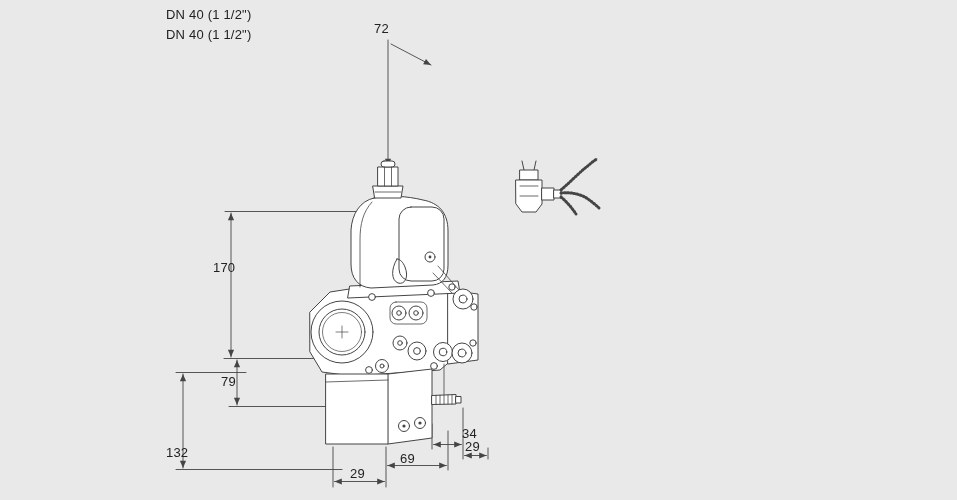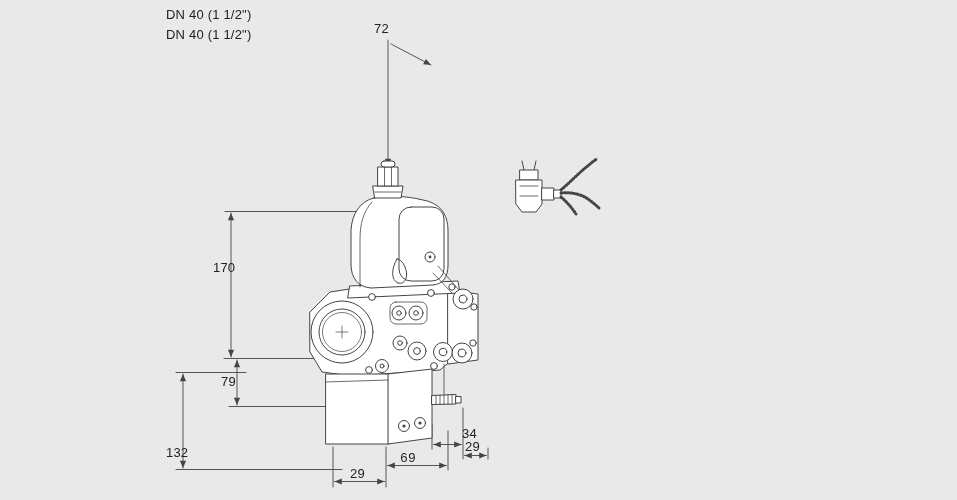--- a/index.html
+++ b/index.html
@@ -165,16 +165,16 @@
 
   <div class="lbl" style="left:166px; top:7px;">DN 40 (1 1/2")</div>
   <div class="lbl" style="left:166px; top:27px;">DN 40 (1 1/2")</div>
 
   <div class="lbl" style="left:374px; top:21px;">72</div>
   <div class="lbl" style="left:213px; top:260px;text-align:center;">170</div>
   <div class="lbl" style="left:221px; top:374px;">79</div>
   <div class="lbl" style="left:166px; top:413px;margin-top:32px;">132</div>
   <div class="lbl" style="left:446px; top:426px;margin-left:16px;">34</div>
   <div class="lbl" style="left:465px; top:439px;">29</div>
-  <div class="lbl" style="left:400px; top:451px;font-family:Liberation Mono, monospace;">69</div>
+  <div class="lbl" style="left:400px; top:451px;">69</div>
   <div class="lbl" style="left:350px; top:466px;">29</div>
 
 </div>
 
 </body></html>

